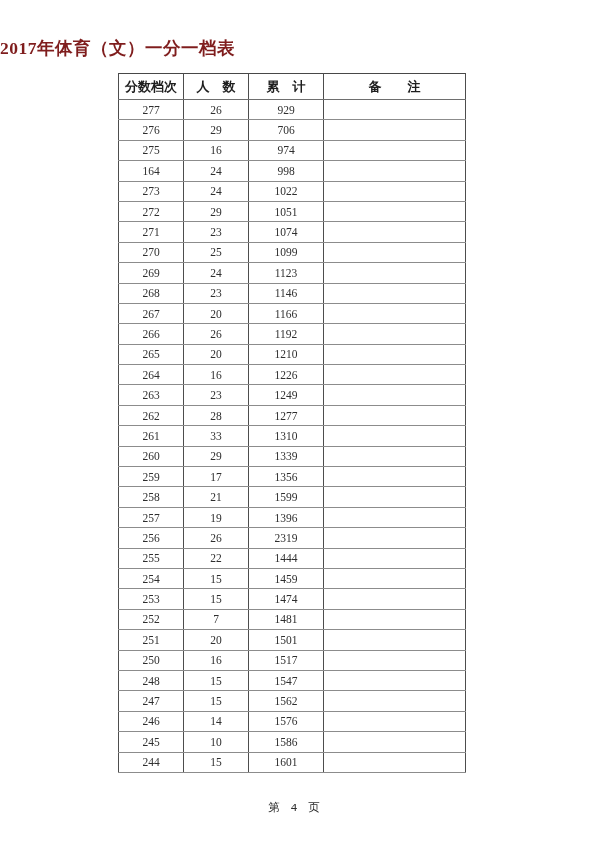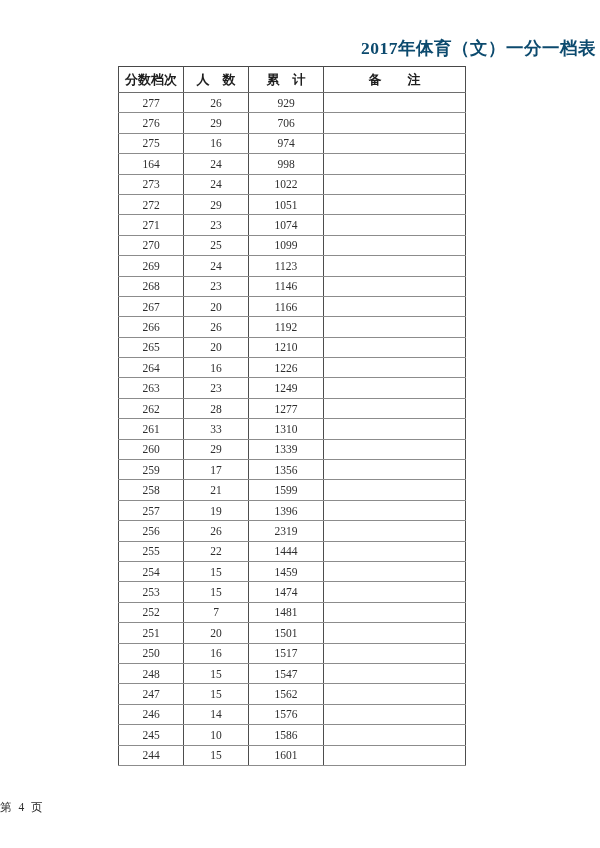--- a/index.html
+++ b/index.html
@@ -14,30 +14,30 @@
     position: relative;
     width: 600px;
     height: 848px;
     background: #ffffff;
   }
   .doc-title {
     position: absolute;
     top: 36px;
     left: 0;
     width: 596px;
-    text-align: right;
+    text-align: left;
     font-size: 17.5px;
     font-weight: bold;
-    color: #0c4a6e;
+    color: #7f1d1d;
     letter-spacing: 0.5px;
   }
   table.score-table {
     position: absolute;
     left: 118px;
-    top: 66px;
+    top: 73px;
     width: 347px;
     border-collapse: collapse;
     table-layout: fixed;
     border: 1.5px solid #474747;
     padding-left: 28px;
   }
   .score-table col.c1 { width: 65px; }
   .score-table col.c2 { width: 65px; }
   .score-table col.c3 { width: 75px; }
   .score-table col.c4 { width: 142px; }
@@ -62,25 +62,27 @@
     vertical-align: middle;
     border-left: 1px solid #4d4d4d;
     border-right: 1px solid #4d4d4d;
     border-top: 1px solid #8c8c8c;
     border-bottom: 1px solid #8c8c8c;
     padding: 0;
   }
   .page-footer {
     position: absolute;
     top: 800px;
-    left: 0;
+    left: 16px;
     width: 558px;
+    text-align: center;
     font-size: 11.5px;
     color: #2e2e2e;
     letter-spacing: 2px;
+    font-family: Liberation Mono, monospace;
   }
 </style>
 </head>
 <body>
 
 <div class="page">
 
   <div class="doc-title">2017年体育（文）一分一档表</div>
 
   <table class="score-table">

